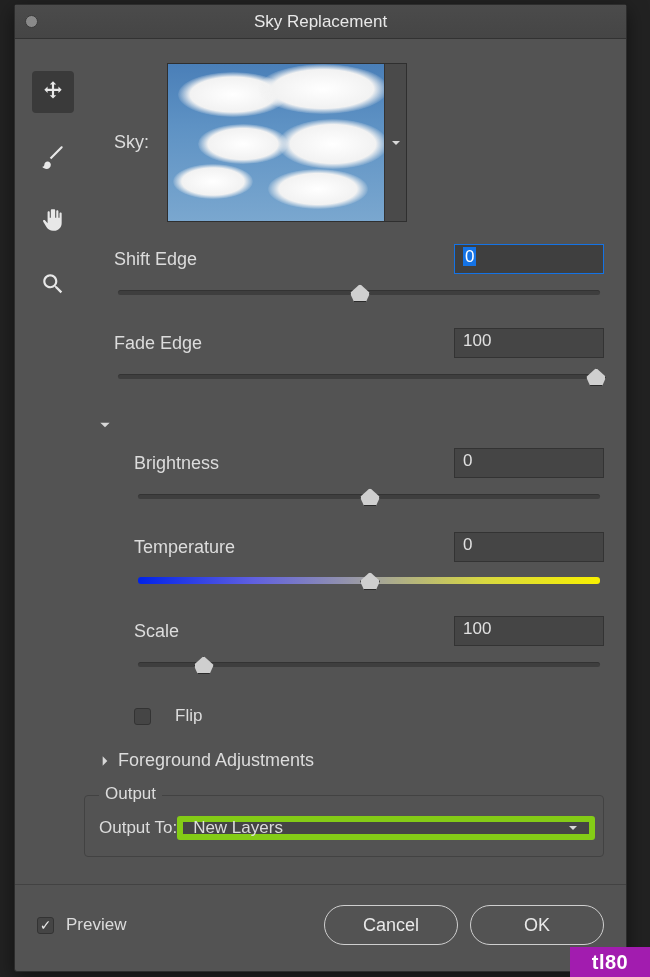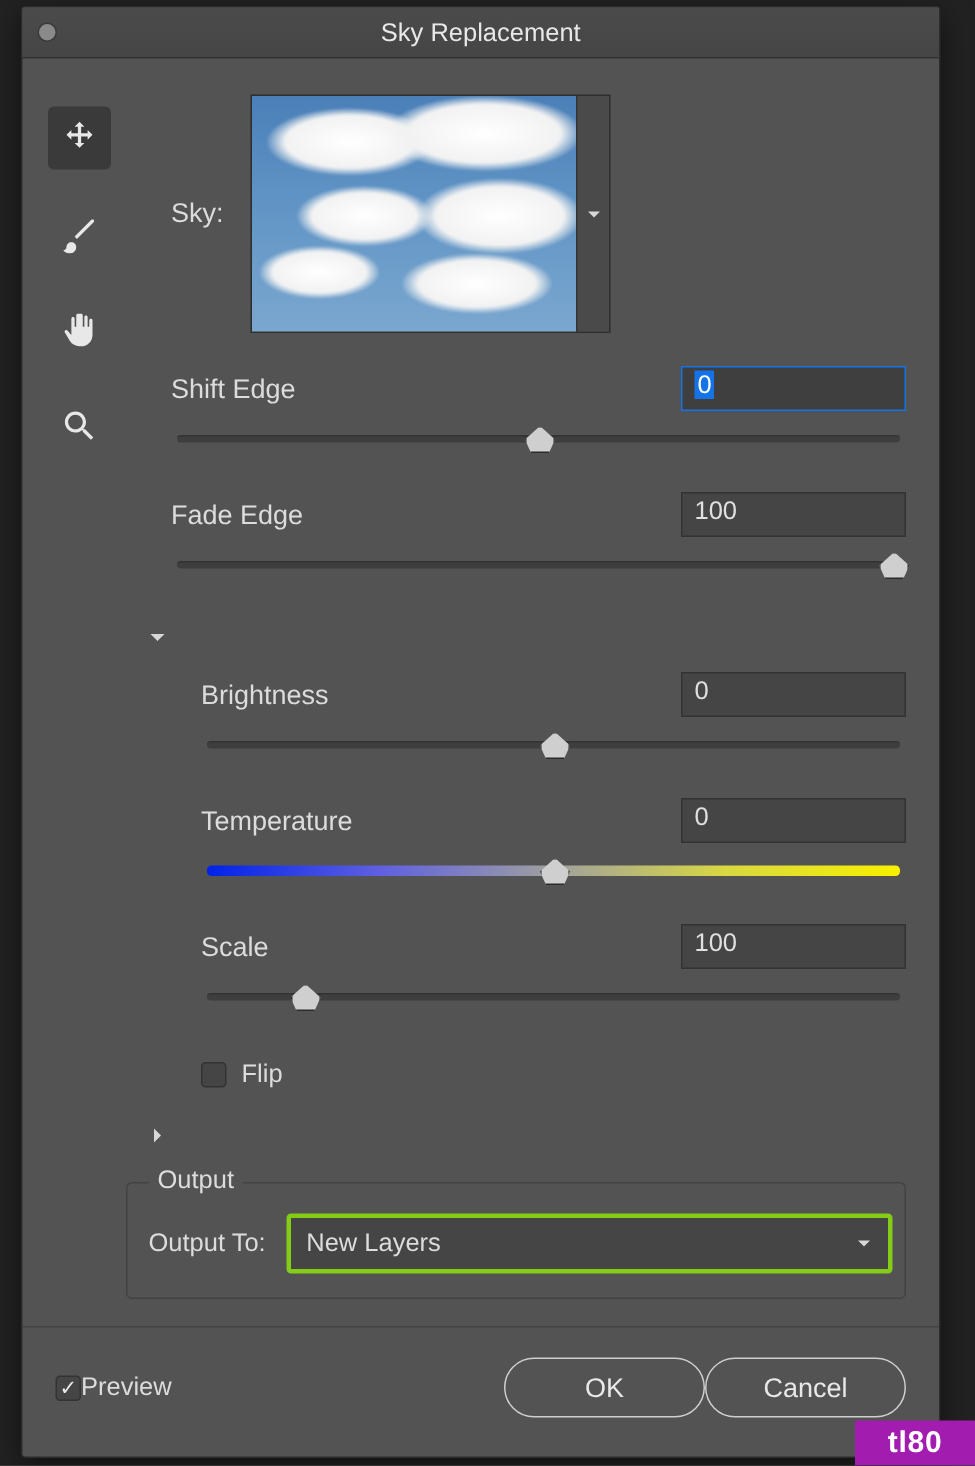--- a/index.html
+++ b/index.html
@@ -188,21 +188,21 @@
     margin-left: 8px;
     margin-bottom: 16px;
     margin-top: 6px;
     font-size: 18px;
   }
   .section-head svg { width: 14px; height: 14px; }
   .indent { margin-left: 44px; }
   .flip-row {
     display: flex;
     align-items: center;
-    gap: 10px;
+    gap: 24px;
     margin-left: 44px;
     margin-bottom: 18px;
     margin-top: 6px;
   }
   .checkbox {
     width: 17px;
     height: 17px;
     background: #454545;
     border: 1px solid #333;
     border-radius: 3px;
@@ -227,41 +227,41 @@
     position: absolute;
     top: -12px;
     left: 14px;
     background: #535353;
     padding: 0 6px;
     font-size: 17px;
   }
   .output-row {
     display: flex;
     align-items: center;
-    gap: 14px;
   }
   .select {
     flex: 1;
-    height: 40px;
+    height: 24px;
     background: #454545;
-    border: 3px solid #84cc16;
+    border: 6px solid #84cc16;
     border-radius: 3px;
     display: flex;
     align-items: center;
     justify-content: space-between;
     padding: 0 10px;
     font-size: 17px;
   }
   .select svg { width: 12px; height: 12px; }
   .footer {
     margin-top: auto;
     padding: 20px 22px 26px 22px;
     border-top: 1px solid #424242;
     display: flex;
     align-items: center;
+    gap: 12px;
   }
   .footer .spacer { flex: 1; }
   .btn {
     width: 134px;
     height: 40px;
     border: 1.5px solid #cfcfcf;
     border-radius: 22px;
     background: transparent;
     color: #e8e8e8;
     font-size: 18px;
@@ -403,20 +403,21 @@
 
       <div class="flip-row">
         <div class="checkbox"></div>
         <span>Flip</span>
       </div>
 
       <div class="section-head">
         <svg viewBox="0 0 12 12">
             <path fill="#d8d8d8" d="M4 2l4 4-4 4z"></path>
           </svg>
+        <span>Foreground Adjustments</span>
       </div>
 
       <div class="output-group">
         <div class="output-legend">Output</div>
         <div class="output-row">
           <span>Output To:</span>
           <div class="select">
             <span>New Layers</span>
             <svg viewBox="0 0 12 12">
                 <path fill="#d8d8d8" d="M2 4l4 4 4-4z"></path>
@@ -425,18 +426,18 @@
         </div>
       </div>
 
     </div>
   </div>
 
   <div class="footer">
     <div class="checkbox checked"></div>
     <span>Preview</span>
     <div class="spacer"></div>
+    <div class="btn">Cancel</div>
     <div class="btn">OK</div>
-    <div class="btn">Cancel</div>
   </div>
 </div>
 
 <div class="watermark">tl80</div>
 
 </body></html>

